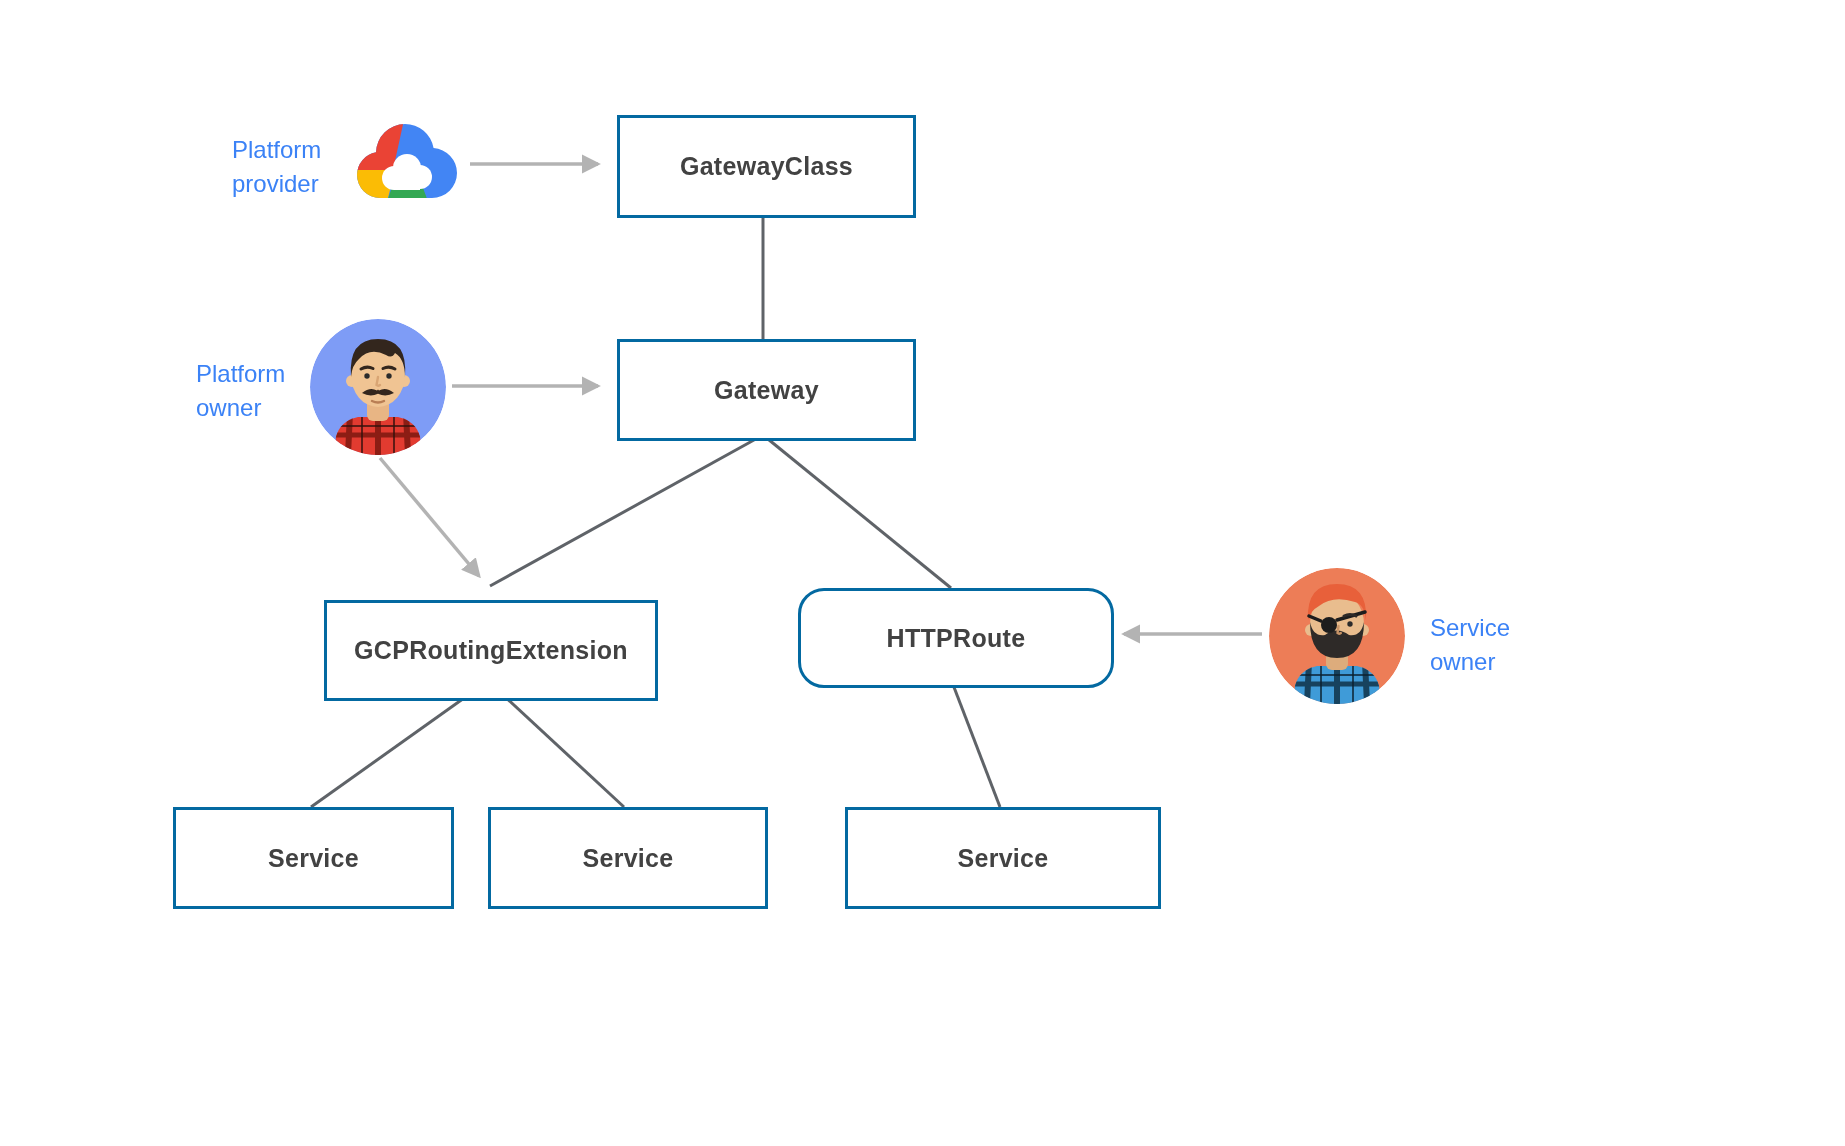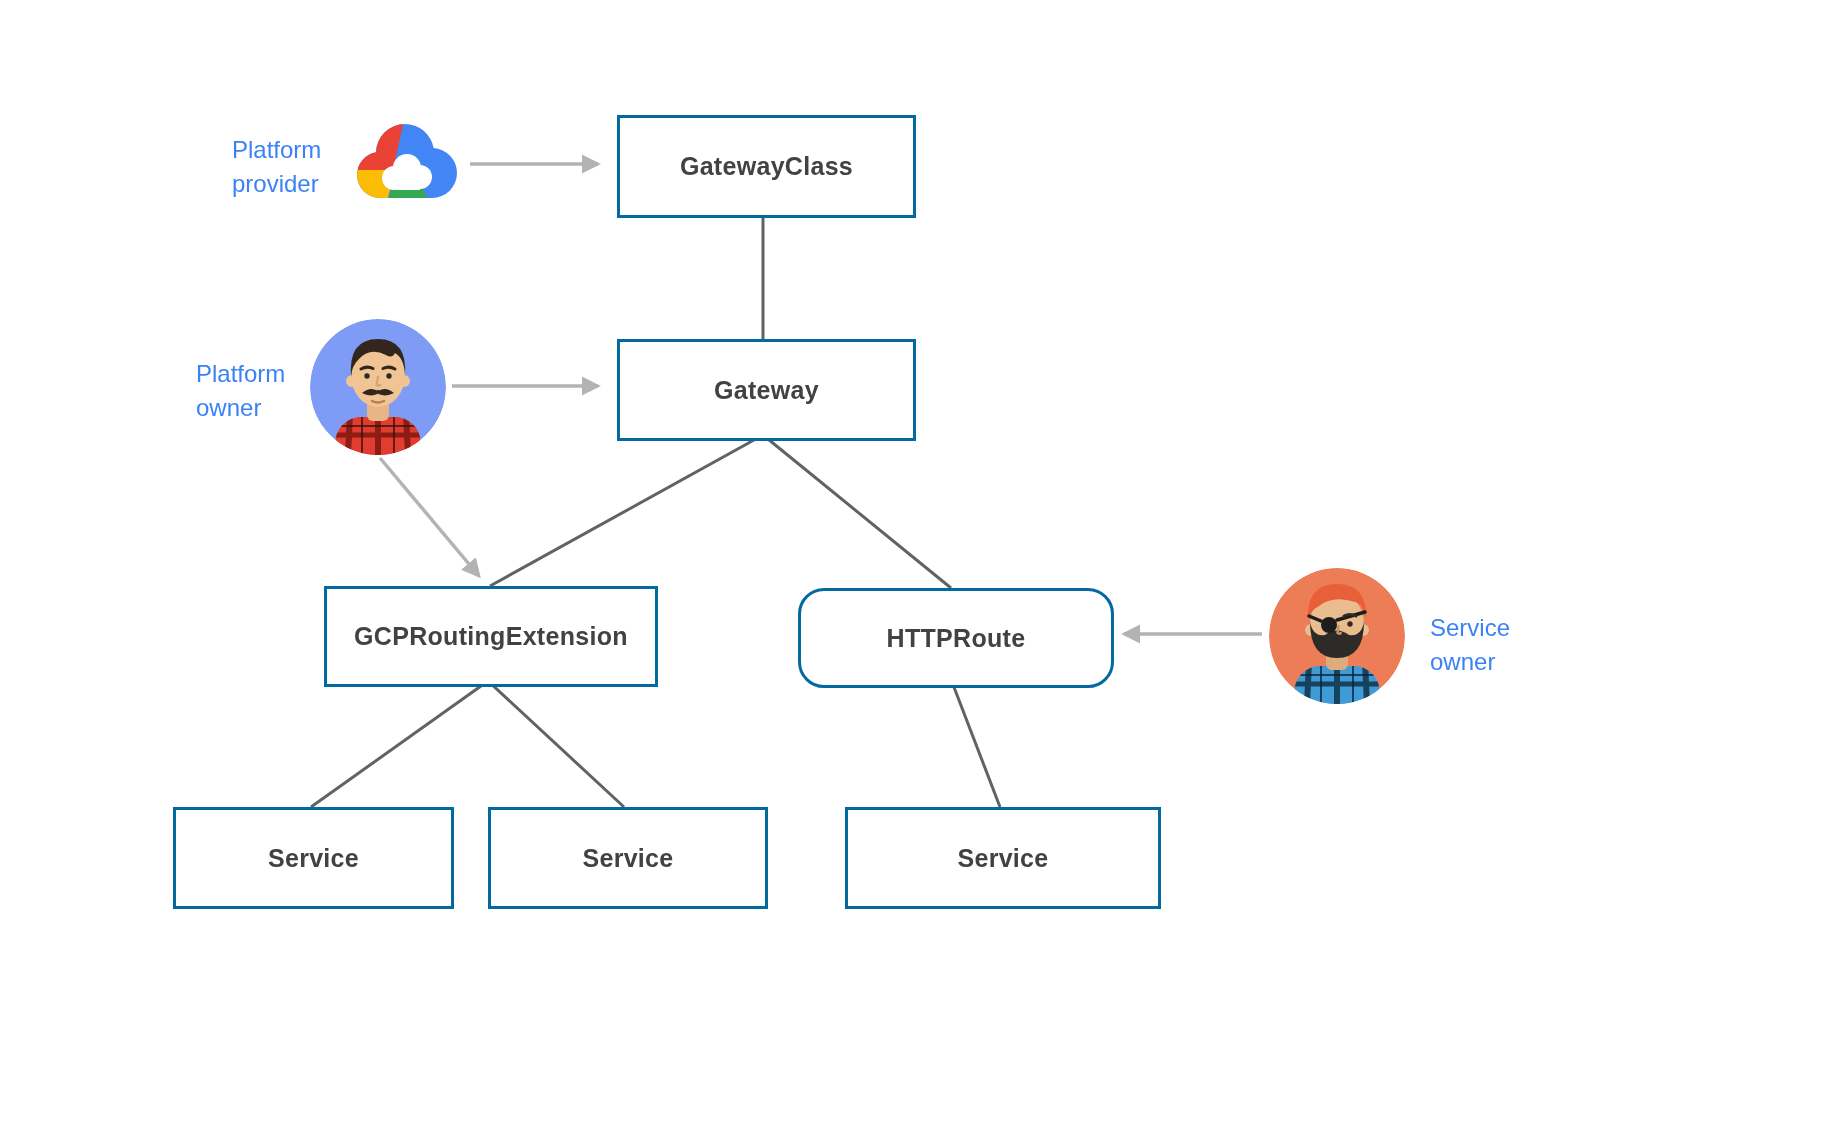--- a/index.html
+++ b/index.html
@@ -30,21 +30,21 @@
   }
   .node-label {
     font-size: 25px;
     font-weight: 700;
     color: #424242;
     letter-spacing: 0.3px;
     white-space: nowrap;
   }
   #node-gatewayclass        { left: 617px; top: 115px; width: 293px; height: 97px; }
   #node-gateway             { left: 617px; top: 339px; width: 293px; height: 96px; }
-  #node-gcproutingextension { left: 324px; top: 586px; width: 328px; height: 95px; }
+  #node-gcproutingextension { left: 324px; top: 600px; width: 328px; height: 95px; }
   #node-httproute           { left: 798px; top: 588px; width: 310px; height: 94px; border-radius: 26px; }
   #node-service-left        { left: 173px; top: 807px; width: 275px; height: 96px; }
   #node-service-middle      { left: 488px; top: 807px; width: 274px; height: 96px; }
   #node-service-right       { left: 845px; top: 807px; width: 310px; height: 96px; }
 
   .actor-label {
     position: absolute;
     z-index: 2;
     font-size: 24px;
     color: #3b82f6;

